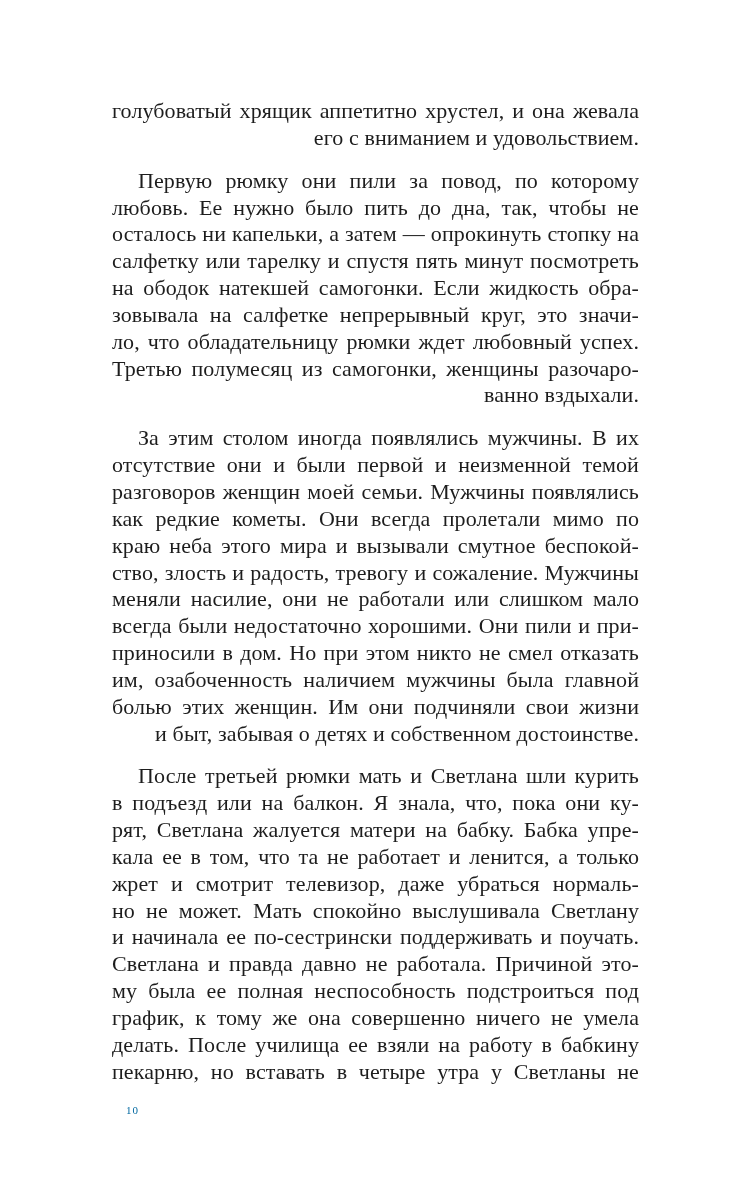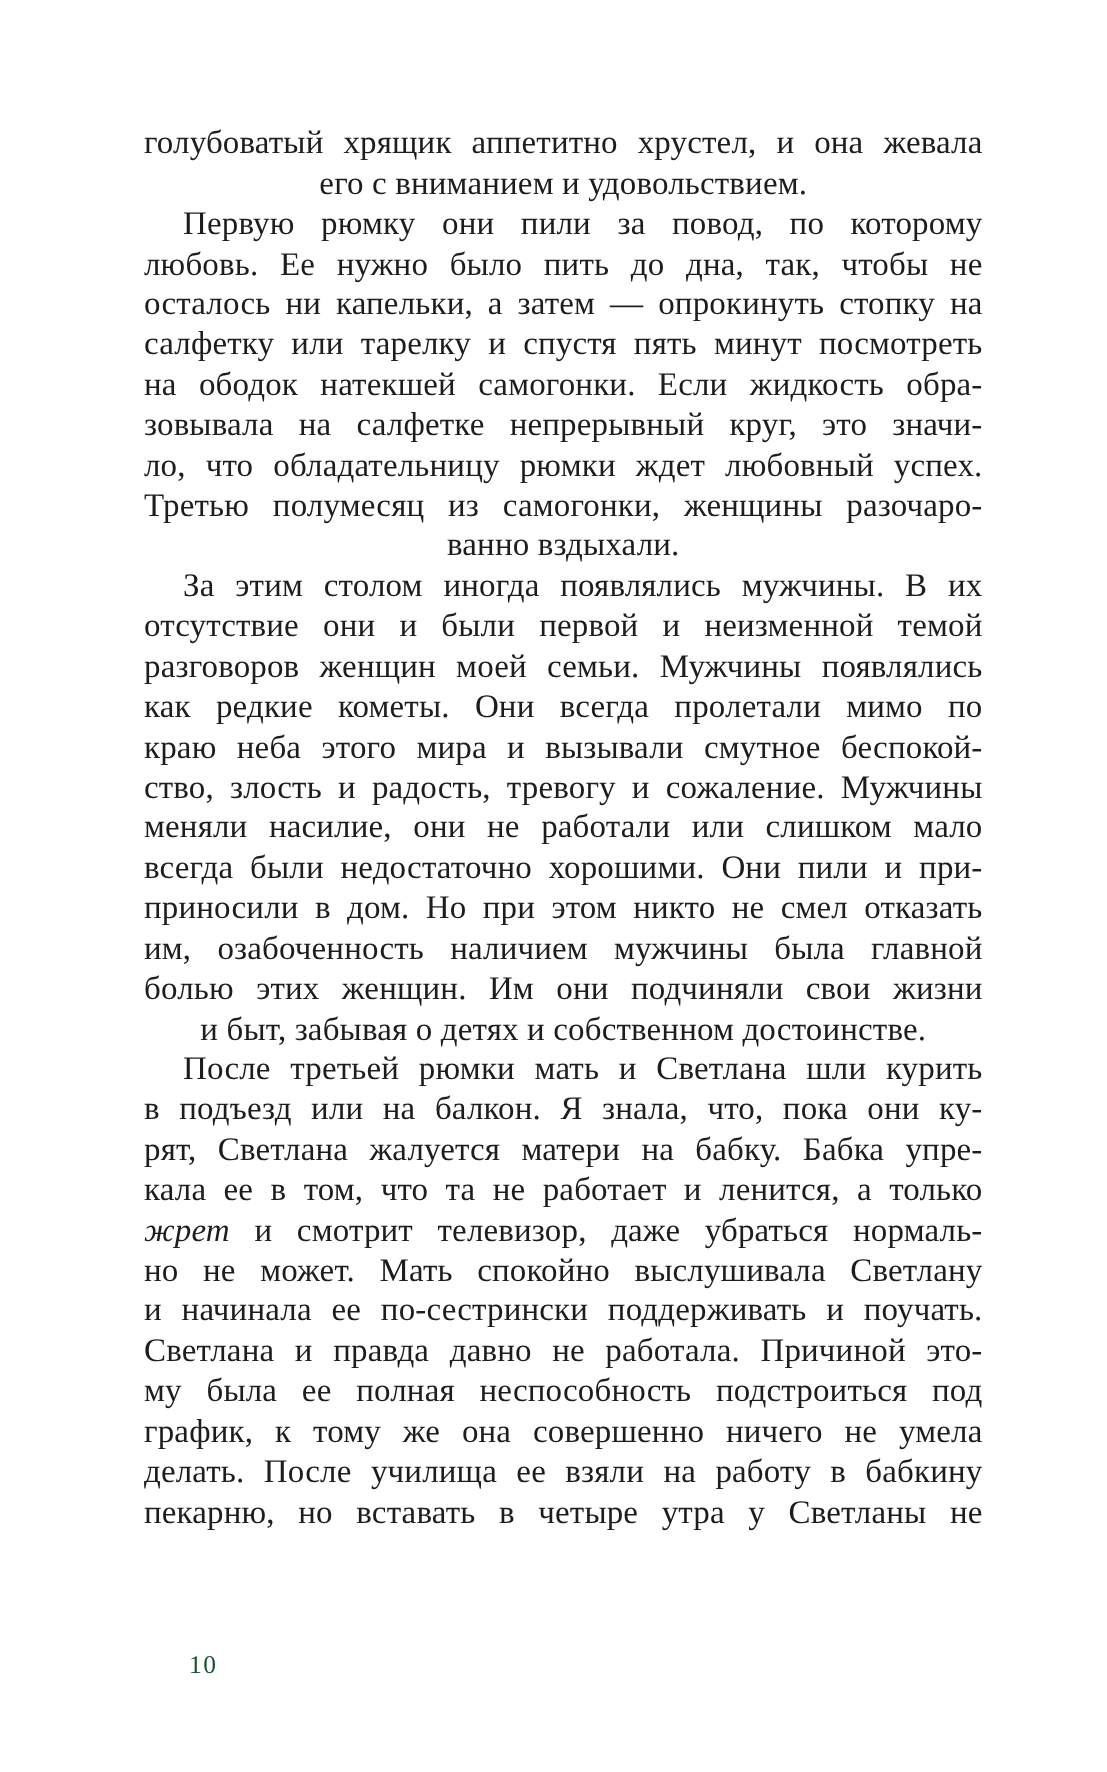--- a/index.html
+++ b/index.html
@@ -19,46 +19,45 @@
   .text-block {
     position: absolute;
     left: 96px;
     top: 82px;
     width: 559px;
     font-size: 22px;
     line-height: 26.85px;
     letter-spacing: 0.1px;
   }
   .paragraph {
-    margin: 0;
+    margin: 16px;
     padding: 0;
   }
   .line {
-    text-align: center;
+    text-align: right;
     height: 26.85px;
     white-space: normal;
   }
   .line.just {
     text-align: justify;
     text-align-last: justify;
   }
   .paragraph.indent .line:first-child {
     text-indent: 26px;
   }
   .seg.italic {
-    font-style: italic;
   }
   .page-number {
     position: absolute;
     left: 126px;
     top: 1100px;
-    font-size: 17px;
+    font-size: 11px;
     line-height: 20px;
     letter-spacing: 1px;
-    color: #14532d;
+    color: #0369a1;
   }
 </style>
 </head>
 <body>
 
 <div class="page">
   <div class="text-block" id="text-block">
       <div class="paragraph">
         <div class="line just"><span class="seg">голубоватый хрящик аппетитно хрустел, и она жевала</span></div>
         <div class="line"><span class="seg">его с вниманием и удовольствием.</span></div>

